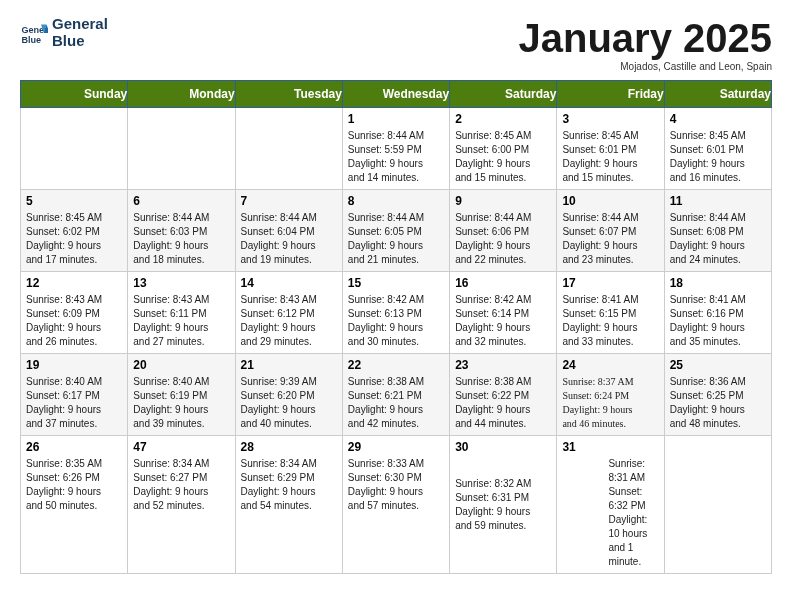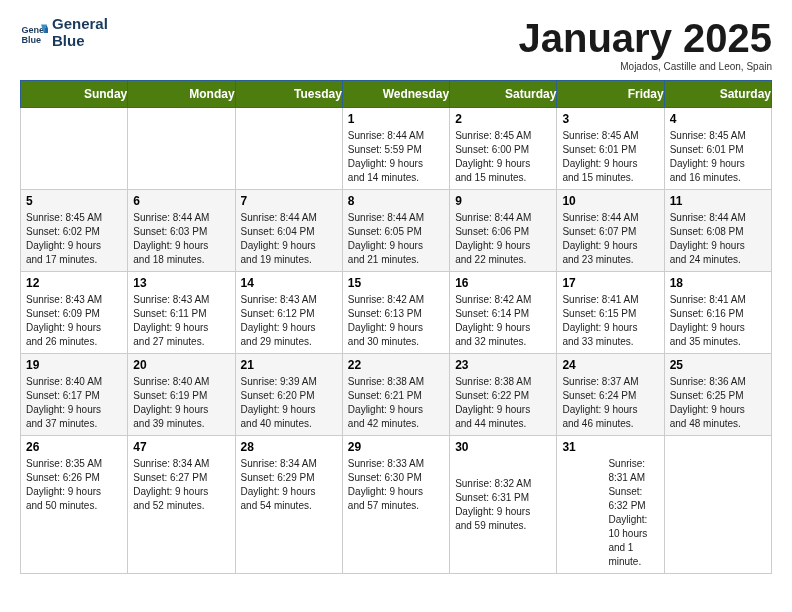--- a/index.html
+++ b/index.html
@@ -281,21 +281,21 @@
           </td>
           <td>
             <div class="day-num">23</div>
             <div class="cell-text" style="white-space: pre-line;">Sunrise: 8:38 AM
 Sunset: 6:22 PM
 Daylight: 9 hours
 and 44 minutes.</div>
           </td>
           <td>
             <div class="day-num">24</div>
-            <div class="cell-text" style="white-space: pre-line;">Sunrise: 8:37 AM
+            <div class="cell-text" style="white-space: pre-line; font-family: Liberation Serif, serif;">Sunrise: 8:37 AM
 Sunset: 6:24 PM
 Daylight: 9 hours
 and 46 minutes.</div>
           </td>
           <td>
             <div class="day-num">25</div>
             <div class="cell-text" style="white-space: pre-line;">Sunrise: 8:36 AM
 Sunset: 6:25 PM
 Daylight: 9 hours
 and 48 minutes.</div>

